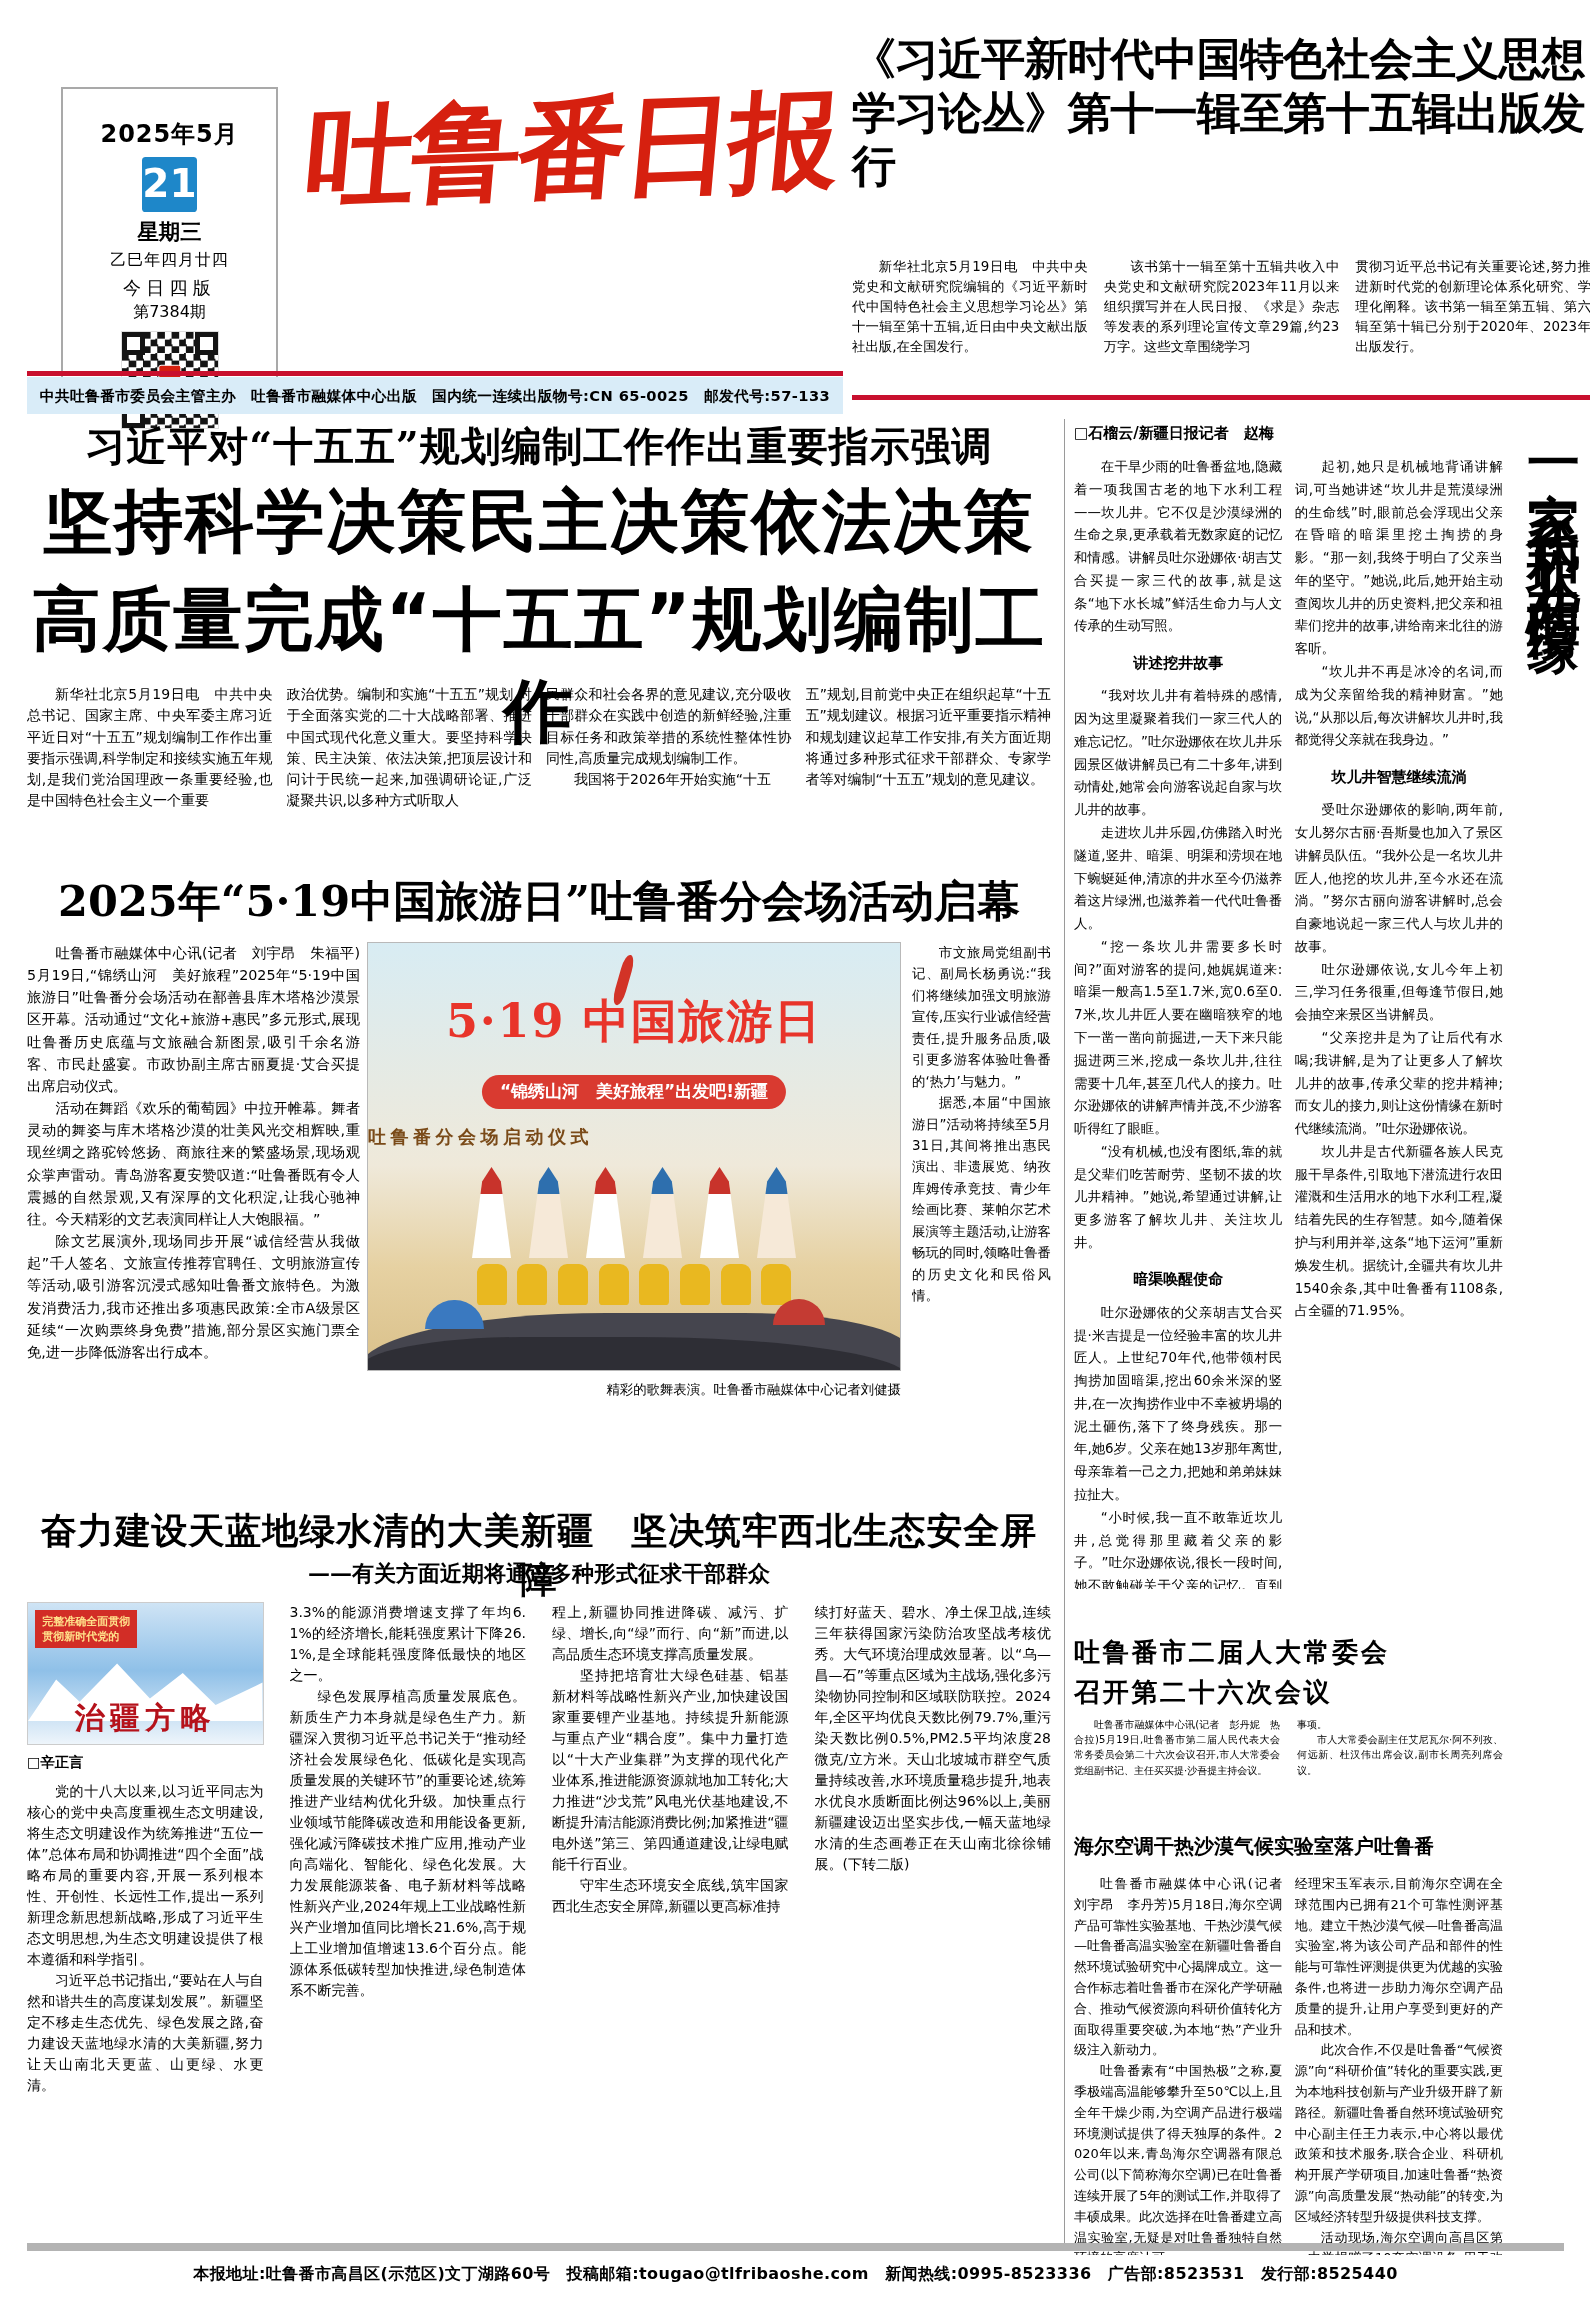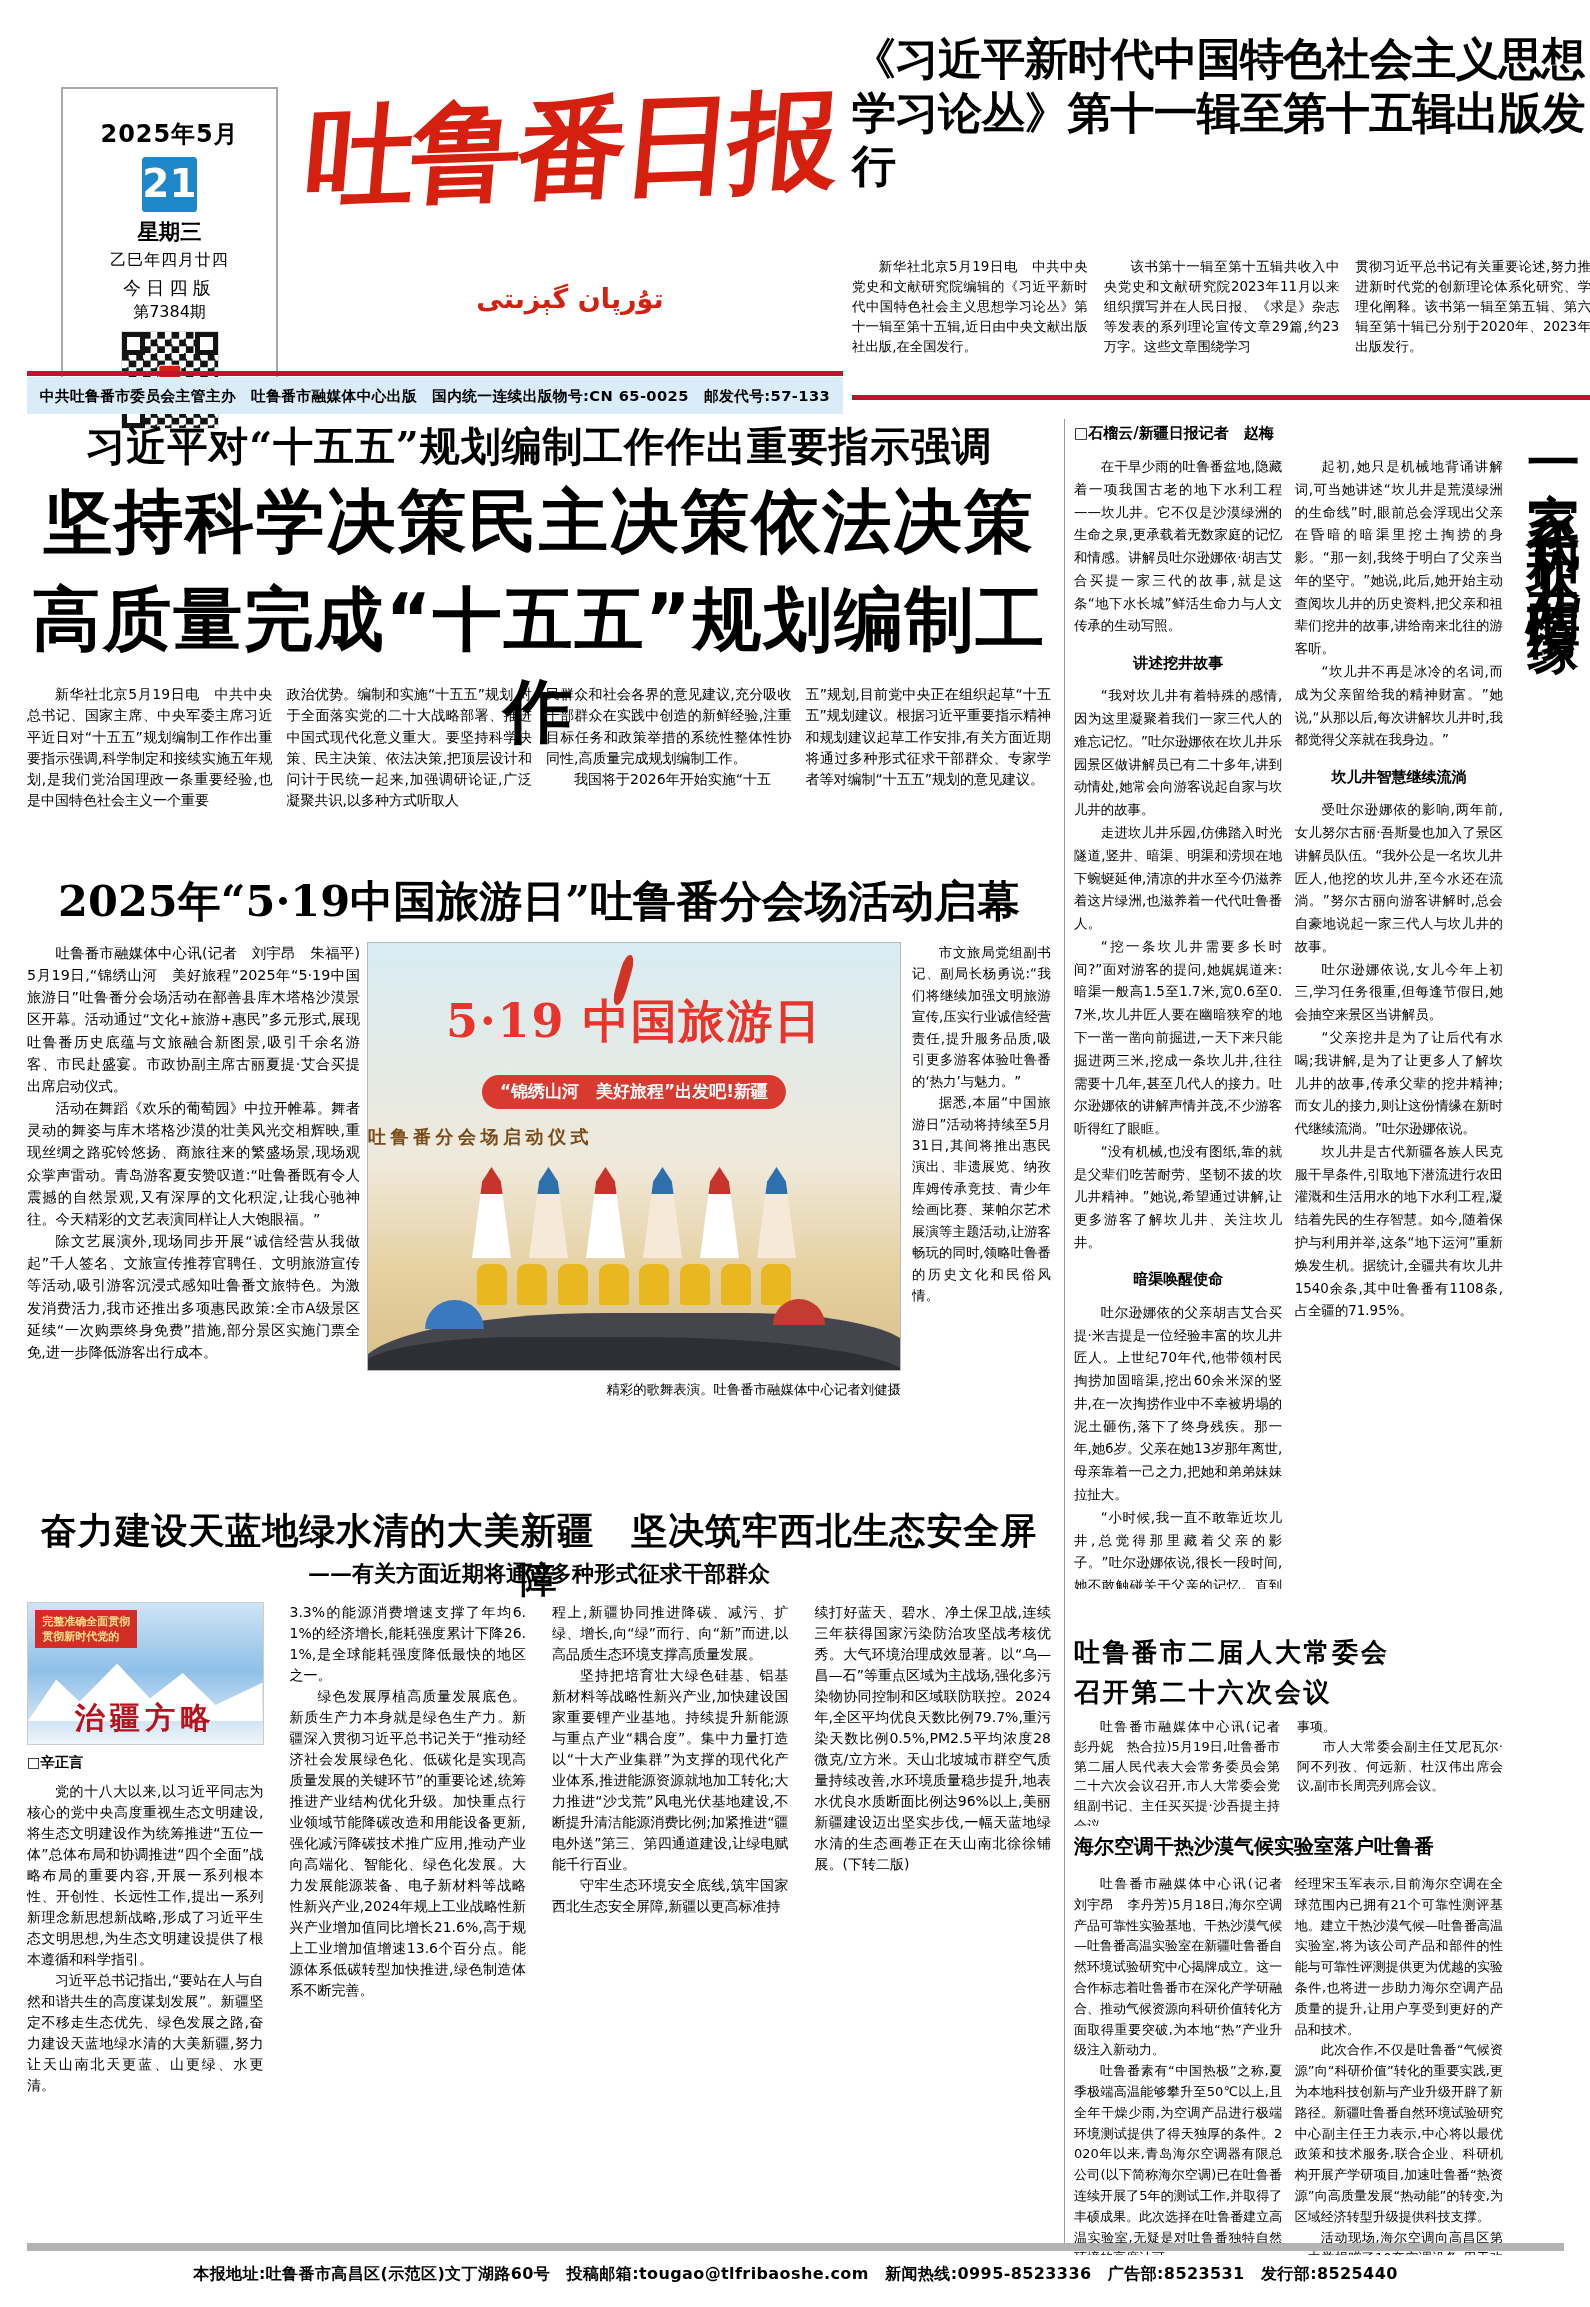--- a/index.html
+++ b/index.html
@@ -119,21 +119,21 @@
   .ribbon span{display:block}
   .g-title{position:absolute;bottom:3.6px;width:100%;text-align:center;font-size:30px;font-weight:900;
            color:#b5121b;font-family:"DejaVu Serif",serif;letter-spacing:5.3px}
   .eco-byline{font-size:14.3px;font-weight:bold;margin:3.6px 0 7.1px}
 
   
   .cou-h{left:1074px;width:428px;font-size:26px;font-weight:900;letter-spacing:2.7px;
          font-family:"DejaVu Serif","Liberation Serif",serif}
   .cou-h1{top:1635px}.cou-h2{top:1675px}
   .cou-cols{left:1074px;top:1717px;width:429px;height:109px;display:flex;gap:17px;
-            font-size:13px;line-height:1.52}
+            font-size:10px;line-height:1.52}
   .cou-cols .col{flex:1}
   .hai-h{left:1074px;top:1833px;width:429px;text-align:left;font-size:20px;font-weight:900;
          font-family:"DejaVu Serif","Liberation Serif",serif}
   .hai-cols{left:1074px;top:1874px;width:429px;height:381px;display:flex;gap:12.5px;
             font-size:13px;line-height:1.6}
   .hai-cols .col{flex:1}
 
   
   .foot-rule{left:27px;top:2243px;width:1537px;height:8px;background:#b3b3b3}
   .foot-text{left:27px;top:2264px;width:1537px;text-align:center;font-size:16px;font-weight:bold;letter-spacing:0.4px}
@@ -152,21 +152,20 @@
     <div class="d-issue">第7384期</div>
     <div class="qr">
       <i class="f1"></i>
       <i class="f2"></i>
       <i class="f3"></i>
       <span class="seal"></span>
     </div>
   </div>
 
   <div class="mast-title abs">吐鲁番日报</div>
-  <div class="mast-uy abs">تۇرپان گېزىتى</div>
 
   <div class="tr-head abs">
     <div>《习近平新时代中国特色社会主义思想</div>
     <div>学习论丛》第十一辑至第十五辑出版发行</div>
   </div>
   <div class="tr-cols abs">
     <div class="tcol">
         <p class="para">新华社北京5月19日电　中共中央党史和文献研究院编辑的《习近平新时代中国特色社会主义思想学习论丛》第十一辑至第十五辑,近日由中央文献出版社出版,在全国发行。</p>
       </div>
     <div class="tcol">

